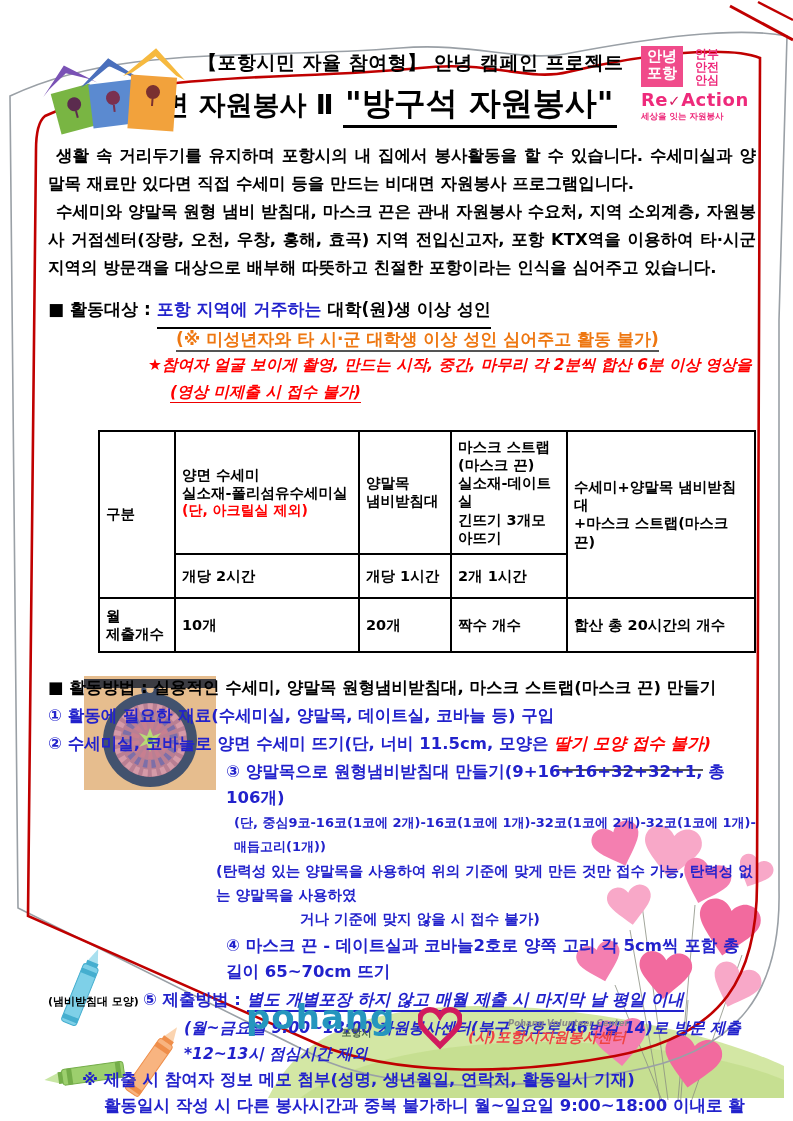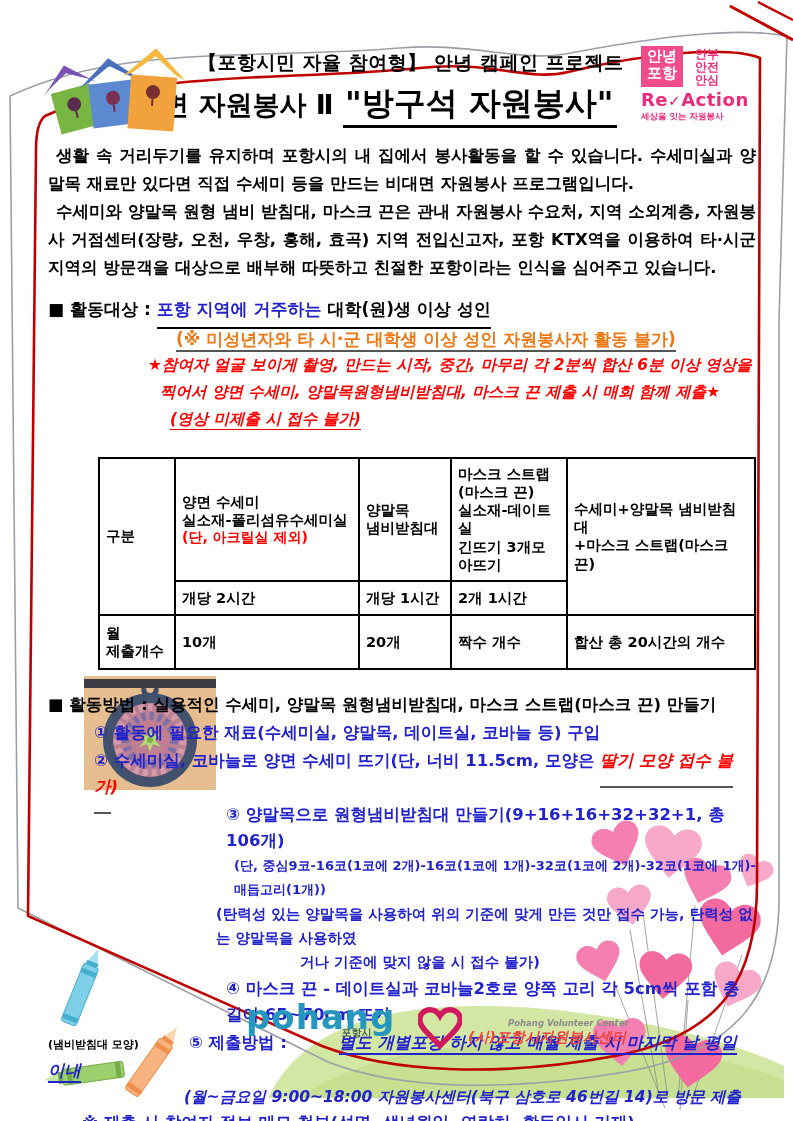--- a/index.html
+++ b/index.html
@@ -45,21 +45,21 @@
   .u-black{border-bottom:2px solid #000;padding-bottom:1px;}
   table.hours-table{border-collapse:collapse;table-layout:fixed;width:656px;margin:12px 0 0 50px;}
   .hours-table td{border:2px solid #000;text-align:left;vertical-align:middle;
                   font-size:14.5px;line-height:1.25;padding:6px;}
   .pre{white-space:pre-line;}
   .red-note{color:#f00;font-size:14px;}
   .cell-sm{font-size:13px;line-height:1.2;}
 
   
   .method{margin-top:22px;font-size:16.5px;line-height:26px;}
-  .blue{color:#2222cc;margin-left:46px;}
+  .blue{color:#2222cc;}
   .method .step{margin-top:2px;}
   .ind{margin-left:178px;}
   .note-sm{font-size:13px;margin-left:186px;line-height:24px;}
   .note-md{font-size:14.5px;margin-left:168px;line-height:24px;}
   .note-md2{font-size:14.5px;margin-left:252px;line-height:24px;}
   .warn-red{color:#f00;font-style:italic;}
   .u-gray{border-bottom:2px solid #555;padding-bottom:16px;}
   .cap-sm{font-size:11px;color:#000;margin-right:4px;}
   .u-blue{border-bottom:2px solid #2222cc;padding-bottom:1px;}
   .it{font-style:italic;}
@@ -203,23 +203,22 @@
 
     <div class="intro">
       <p>생활 속 거리두기를 유지하며 포항시의 내 집에서 봉사활동을 할 수 있습니다. 수세미실과 양말목 재료만 있다면 직접 수세미 등을 만드는 비대면 자원봉사 프로그램입니다.</p>
       <p>수세미와 양말목 원형 냄비 받침대, 마스크 끈은 관내 자원봉사 수요처, 지역 소외계층, 자원봉사 거점센터(장량, 오천, 우창, 흥해, 효곡) 지역 전입신고자, 포항 KTX역을 이용하여 타·시군지역의 방문객을 대상으로 배부해 따뜻하고 친절한 포항이라는 인식을 심어주고 있습니다.</p>
     </div>
 
     <div class="target">
       <div>
         <span>■ 활동대상 : </span><span class="u-black-pair"><span class="blue-hl">포항 지역에 거주하는</span><span> 대학(원)생 이상 성인</span></span>
       </div>
-      <div class="orange-note"><span>(※ 미성년자와 타 시·군 대학생 이상 성인 자원봉사자 활동 불가)</span></div>
+      <div class="orange-note"><span>(※ 미성년자와 타 시·군 대학생 이상 성인 심어주고 활동 불가)</span></div>
       <div class="star-line s1">★참여자 얼굴 보이게 촬영, 만드는 시작, 중간, 마무리 각 2분씩 합산 6분 이상 영상을</div>
-      <div class="star-line s2">찍어서 양면 수세미, 양말목원형냄비받침대, 마스크 끈 제출 시 매회 함께 제출★</div>
       <div class="star-line s3"><span class="u-red">(영상 미제출 시 접수 불가)</span></div>
     </div>
 
     <div class="hours">
       <table class="hours-table">
         <colgroup>
             <col style="width:76px">
             <col style="width:184px">
             <col style="width:92px">
             <col style="width:116px">
@@ -235,21 +234,21 @@
               </td>
           <td class="pre">양말목
 냄비받침대</td>
           <td class="pre cell-sm">마스크 스트랩
 (마스크 끈)
 실소재-데이트실
 긴뜨기 3개모아뜨기</td>
           <td class="pre" rowspan="2">수세미+양말목 냄비받침대
 +마스크 스트랩(마스크 끈)</td>
         </tr>
-        <tr style="height:34px">
+        <tr style="height:44px">
           <td>개당 2시간</td>
           <td>개당 1시간</td>
           <td>2개 1시간</td>
         </tr>
         <tr style="height:54px">
           <td class="pre">월
 제출개수</td>
           <td>10개</td>
           <td>20개</td>
           <td>짝수 개수</td>
@@ -267,20 +266,21 @@
       </div>
       <div class="blue step ind">③ 양말목으로 원형냄비받침대 만들기(9+16+16+32+32+1, 총 106개)</div>
       <div class="blue note-sm">(단, 중심9코-16코(1코에 2개)-16코(1코에 1개)-32코(1코에 2개)-32코(1코에 1개)-매듭고리(1개))</div>
       <div class="blue note-md">(탄력성 있는 양말목을 사용하여 위의 기준에 맞게 만든 것만 접수 가능, 탄력성 없는 양말목을 사용하였</div>
       <div class="blue note-md2">거나 기준에 맞지 않을 시 접수 불가)</div>
       <div class="blue step ind">④ 마스크 끈 - 데이트실과 코바늘2호로 양쪽 고리 각 5cm씩 포함 총 길이 65~70cm 뜨기</div>
       <div class="step">
         <span class="cap-sm">(냄비받침대 모양)</span><span class="blue">⑤ 제출방법 : </span><span class="blue it u-blue">별도 개별포장 하지 않고 매월 제출 시 마지막 날 평일 이내</span>
       </div>
       <div class="blue it m5a">(월~금요일 9:00~18:00 자원봉사센터(북구 삼호로 46번길 14)로 방문 제출</div>
+      <div class="blue it m5b">*12~13시 점심시간 제외</div>
       <div class="blue memo1">※ 제출 시 참여자 정보 메모 첨부(성명, 생년월일, 연락처, 활동일시 기재)</div>
       <div class="blue memo2a">활동일시 작성 시 다른 봉사시간과 중복 불가하니 월~일요일 9:00~18:00 이내로 활동일자와</div>
 
     </div>
   </div>
 
   <div class="pohang-logo">
     <div class="pohang-word">pohang</div>
     <div class="pohang-sub">포항시</div>
   </div>

